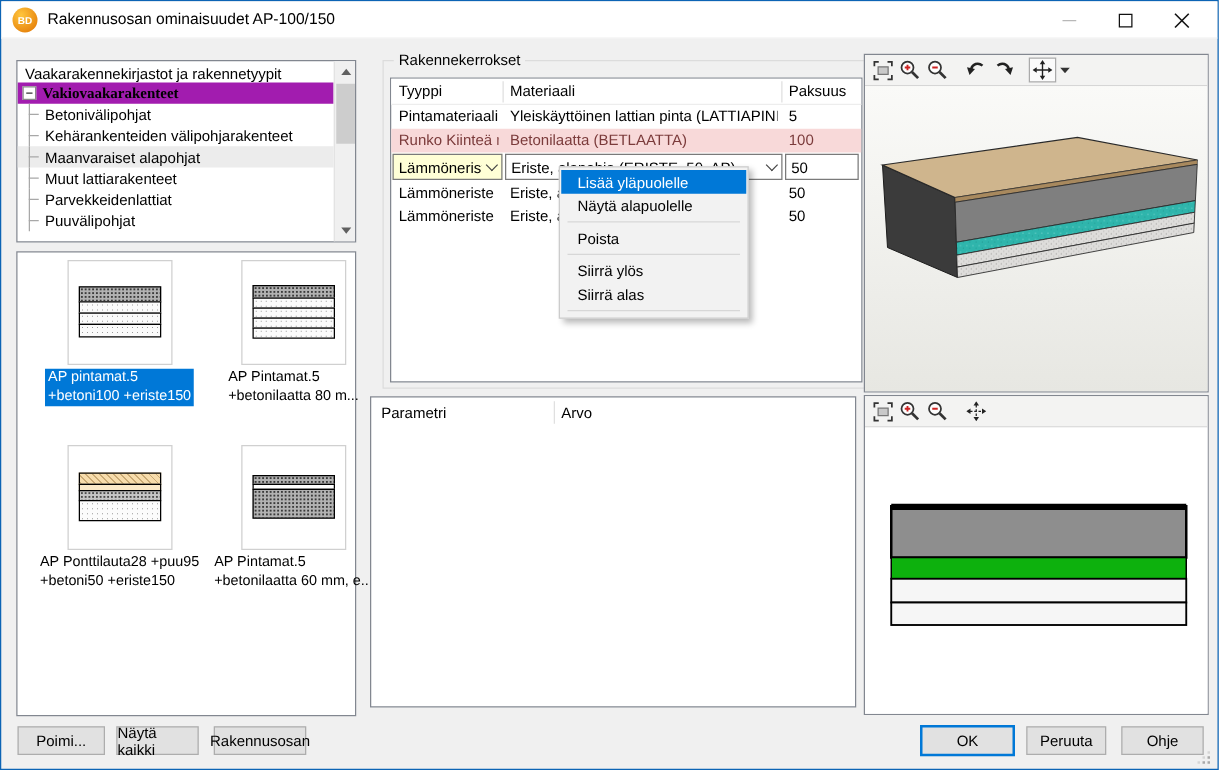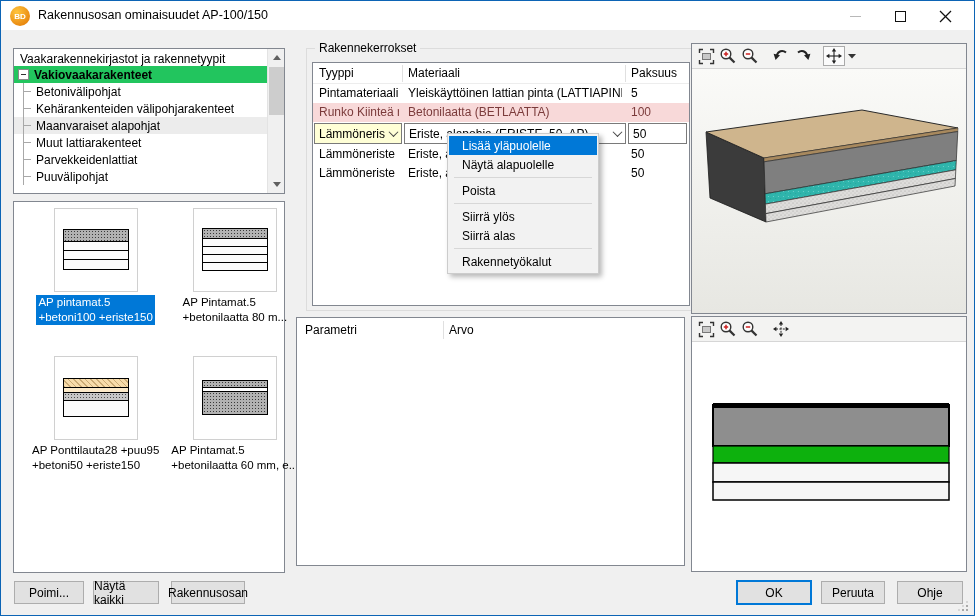--- a/index.html
+++ b/index.html
@@ -24,21 +24,21 @@
   
   .panel { position:absolute; background:#fff; border:1px solid #828790; }
   .raised-btn { position:absolute; height:23px; background:#e1e1e1; border:1px solid #adadad;
                 font-size:12px; display:flex; align-items:center; justify-content:center; color:#000; }
 
   
   .tree-panel { left:12px; top:47px; width:272px; height:146px; }
   .tree-inner { position:absolute; left:0; top:0; right:17px; bottom:0; overflow:hidden; }
   .tree-row { position:relative; height:17px; display:flex; align-items:center; white-space:nowrap; }
   .tree-caption { padding-left:6px; margin-top:2px; }
-  .tree-root { background:#22c55e; }
+  .tree-root { background:#a21caf;font-family:Liberation Serif, serif; }
   .expander { width:11px; height:11px; border:1px solid #8a8a8a; background:#fff; margin-left:4px;
               position:relative; flex:0 0 auto; }
   .expander::before { content:""; position:absolute; left:2px; top:4px; width:5px; height:1px; background:#333; }
   .tree-root-label { font-weight:bold; margin-left:5px; }
   .conn { width:14px; height:17px; position:relative; flex:0 0 auto; margin-left:6px; }
   .conn::before { content:""; position:absolute; left:3px; top:0; bottom:0; width:1px; background:#a8a8a8; }
   .conn::after  { content:""; position:absolute; left:3px; top:8px; width:8px; height:1px; background:#a8a8a8; }
   .tree-child-label { margin-left:2px; }
   .tree-hot { background:#ececec; }
 
@@ -437,21 +437,20 @@
 
   <div class="ctx-menu">
     <div class="menu-item hl">Lisää yläpuolelle</div>
     <div class="menu-item">Näytä alapuolelle</div>
     <div class="menu-sep"></div>
     <div class="menu-item">Poista</div>
     <div class="menu-sep"></div>
     <div class="menu-item">Siirrä ylös</div>
     <div class="menu-item">Siirrä alas</div>
     <div class="menu-sep"></div>
-    <div class="menu-item">Rakennetyökalut</div>
   </div>
 
   <div class="raised-btn btn-poimi">Poimi...</div>
   <div class="raised-btn btn-nayta">Näytä kaikki</div>
   <div class="raised-btn btn-oletus">Rakennusosan</div>
   <div class="raised-btn btn-ok">OK</div>
   <div class="raised-btn btn-peruuta">Peruuta</div>
   <div class="raised-btn btn-ohje">Ohje</div>
 
   <div class="resize-grip"></div>

